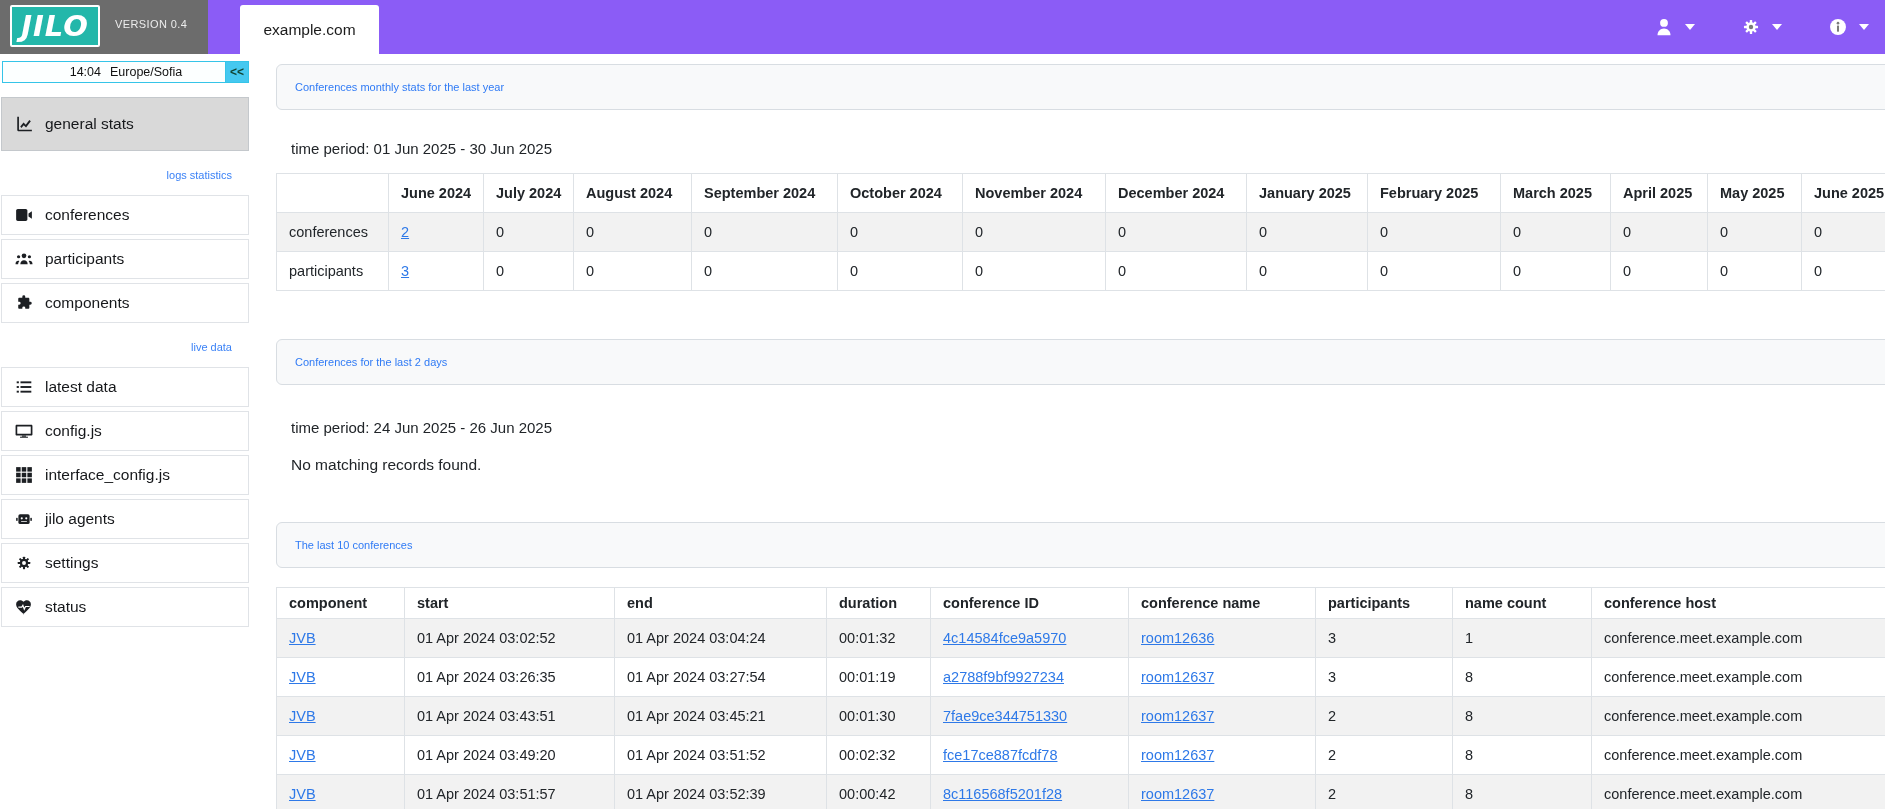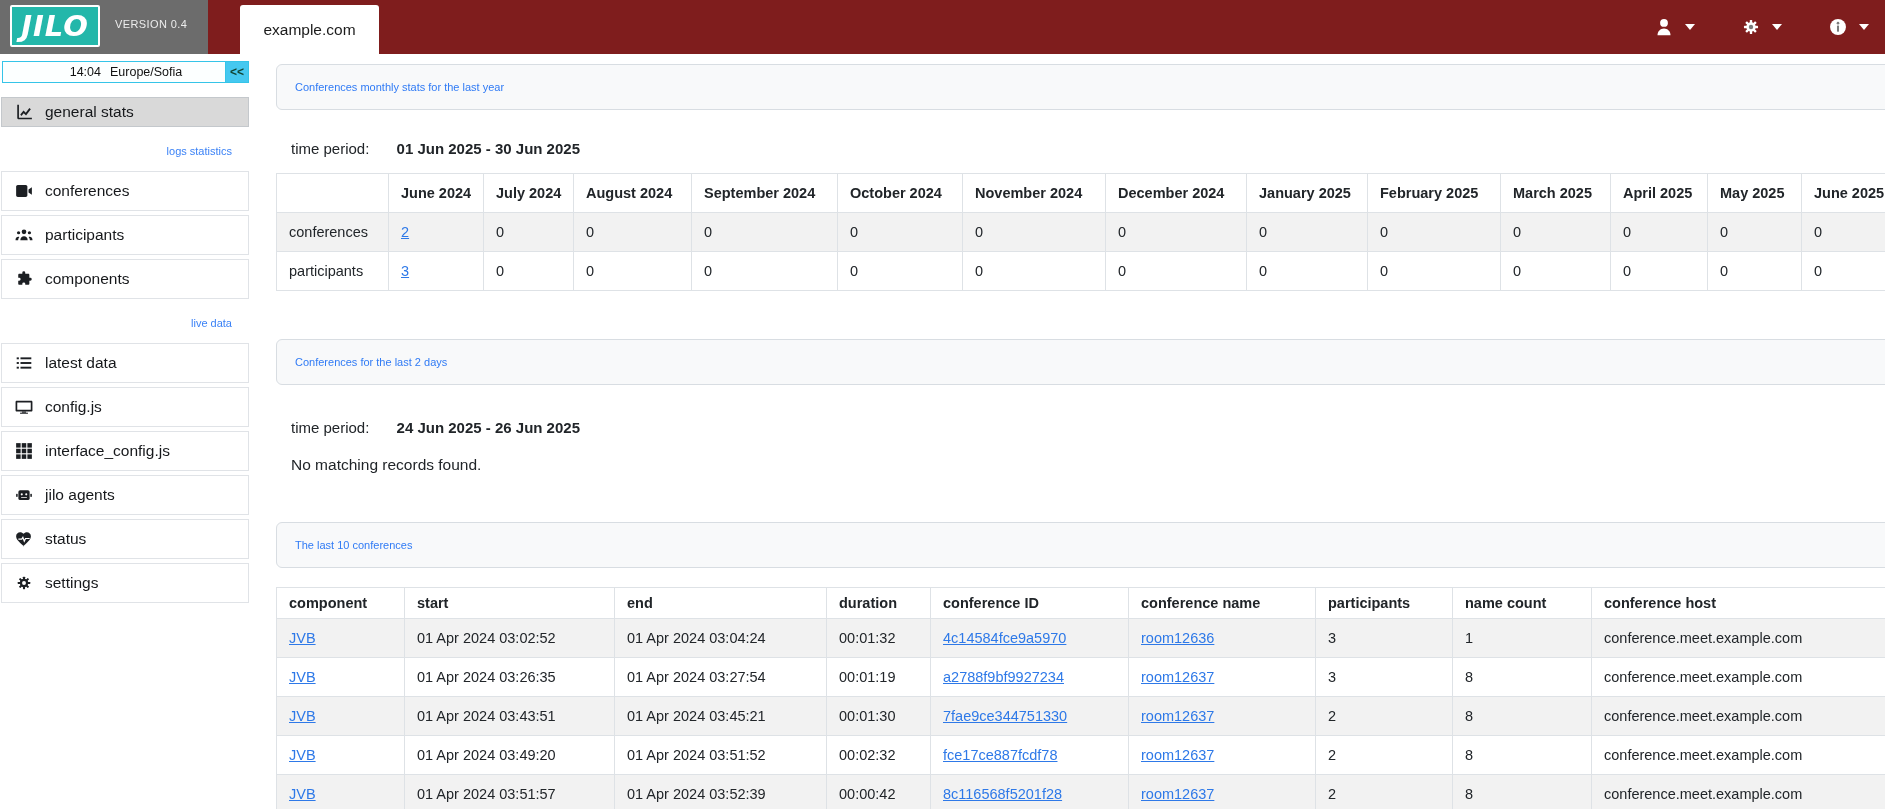--- a/index.html
+++ b/index.html
@@ -5,21 +5,21 @@
   * { box-sizing: border-box; }
   html,body { margin:0; padding:0; }
   body {
     width:1885px; height:809px; overflow:hidden; position:relative;
     background:#fff; color:#212529;
     font-family:"Liberation Sans", sans-serif; font-size:14.5px;
   }
   a { color:#2e79e8; text-decoration:underline; cursor:pointer; }
 
   
-  .topbar { position:absolute; top:0; left:0; width:1885px; height:54px; background:#7f1d1d; }
+  .topbar { position:absolute; top:0; left:0; width:1885px; height:54px; background:#8b5cf6; }
   .topbar-left { position:absolute; left:0; top:0; width:208px; height:54px; background:#6c6c6c; }
   .logo {
     position:absolute; left:10px; top:5px; width:90px; height:42px;
     background:#23b7aa; border:2px solid #fff; border-radius:2px;
     display:flex; align-items:center; justify-content:center;
     font-family:"DejaVu Sans", sans-serif; font-style:italic; font-weight:700;
     font-size:29px; color:#fff; letter-spacing:1px; cursor:pointer;
   }
   .version { position:absolute; left:115px; top:18px; font-size:11px; color:#ececec; letter-spacing:.4px; }
   .tab {
@@ -43,36 +43,36 @@
     width:23px; height:22px; background:#45c8f0; border:1px solid #35c4e8; border-left:none;
     display:flex; align-items:center; justify-content:center;
     font-size:12px; font-weight:700; color:#143; cursor:pointer;
   }
   .menu { margin-top:14px; display:flex; flex-direction:column; }
   .side-item {
     width:248px; margin:0 0 4px 1px; height:40px; border:1px solid #e0e3e7; background:#fff;
     display:flex; align-items:center; padding:0 13px; gap:12px;
     font-size:15.5px; color:#16181b; cursor:pointer;
   }
-  .side-item.selected { background:#d9d9d9; border-color:#c4c8cc; height:30px; }
+  .side-item.selected { background:#d9d9d9; border-color:#c4c8cc; height:54px; }
   .side-section {
     width:248px; height:40px; display:flex; align-items:center; justify-content:flex-end;
     padding-right:16px; font-size:11px; color:#3b82f6;
   }
   .sicon { width:18px; height:18px; fill:#1c1f23; flex:none; display:block; }
 
   
   .main { position:absolute; left:276px; top:54px; width:1764px; }
   .card {
     margin-top:10px; height:46px; background:#f8f9fa; border:1px solid #d8dde2; border-radius:6px;
     display:flex; align-items:center; padding:0 18px;
   }
   .card-title { color:#307bf5; font-size:11px; text-decoration:none; }
   .tp { margin:30px 0 0 15px; font-size:15px; }
-  .tp b { font-weight:700;margin-left:23px; }
+  .tp b { font-weight:400; }
   .card-2 { margin-top:48px; }
   .tp-2 { margin-top:34px; }
   .no-records { margin:20px 0 0 15px; font-size:15.5px; }
   .card-3 { margin-top:48px; }
 
   table { border-collapse:collapse; table-layout:fixed; }
   th, td {
     border:1px solid #dee2e6; text-align:left; white-space:nowrap; overflow:hidden;
     font-size:14.5px; line-height:18px; padding:10px 12px;
   }
@@ -212,37 +212,37 @@
           <circle cx="192" cy="238" r="30" fill="#fff"></circle>
           <circle cx="320" cy="238" r="30" fill="#fff"></circle>
           <rect x="172" y="318" width="168" height="26" rx="10" fill="#fff"></rect>
         </svg>
       <span>jilo agents</span>
     </div>
 
 
     <div class="side-item">
       <svg class="sicon" viewBox="0 0 512 512">
-          <path d="M256 464l-36-33C107 329 32 261 32 176 32 112 82 64 146 64c37 0 73 17 96 45 23-28 59-45 96-45 64 0 114 48 114 112 0 85-75 153-188 255l-36 33z"></path>
-          <polyline points="96,258 192,258 224,208 264,316 300,242 416,242" stroke="#fff" stroke-width="34" fill="none"></polyline>
-        </svg>
-      <span>status</span>
-    </div>
-    <div class="side-item">
-      <svg class="sicon" viewBox="0 0 512 512">
           <g>
             <rect x="226" y="76" width="60" height="360" rx="14"></rect>
             <rect x="76" y="226" width="360" height="60" rx="14"></rect>
             <rect x="226" y="76" width="60" height="360" rx="14" transform="rotate(45 256 256)"></rect>
             <rect x="226" y="76" width="60" height="360" rx="14" transform="rotate(-45 256 256)"></rect>
             <circle cx="256" cy="256" r="120"></circle>
             <circle cx="256" cy="256" r="56" fill="#fff"></circle>
           </g>
         </svg>
       <span>settings</span>
+    </div>
+    <div class="side-item">
+      <svg class="sicon" viewBox="0 0 512 512">
+          <path d="M256 464l-36-33C107 329 32 261 32 176 32 112 82 64 146 64c37 0 73 17 96 45 23-28 59-45 96-45 64 0 114 48 114 112 0 85-75 153-188 255l-36 33z"></path>
+          <polyline points="96,258 192,258 224,208 264,316 300,242 416,242" stroke="#fff" stroke-width="34" fill="none"></polyline>
+        </svg>
+      <span>status</span>
     </div>
   </div>
 </div>
 
 <div class="main">
 
   <div class="card">
     <a class="card-title">Conferences monthly stats for the last year</a>
   </div>
   <p class="tp">

